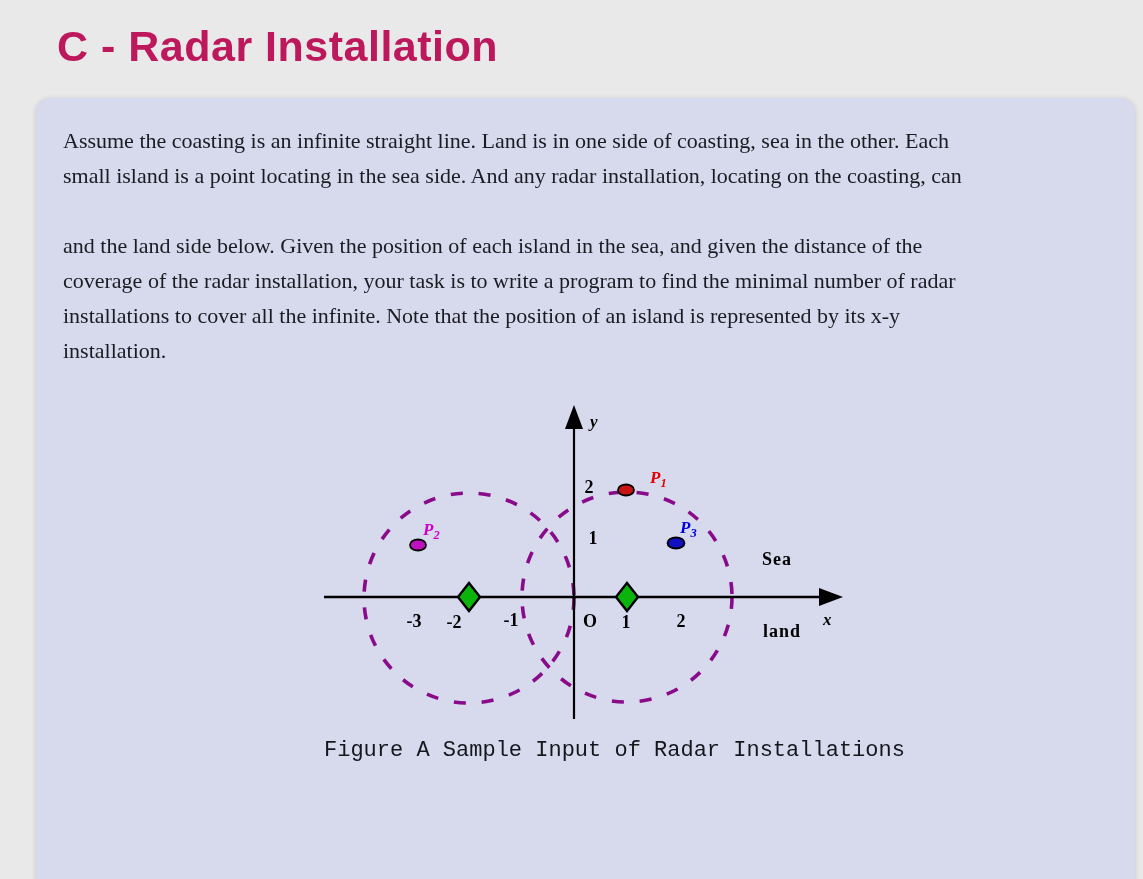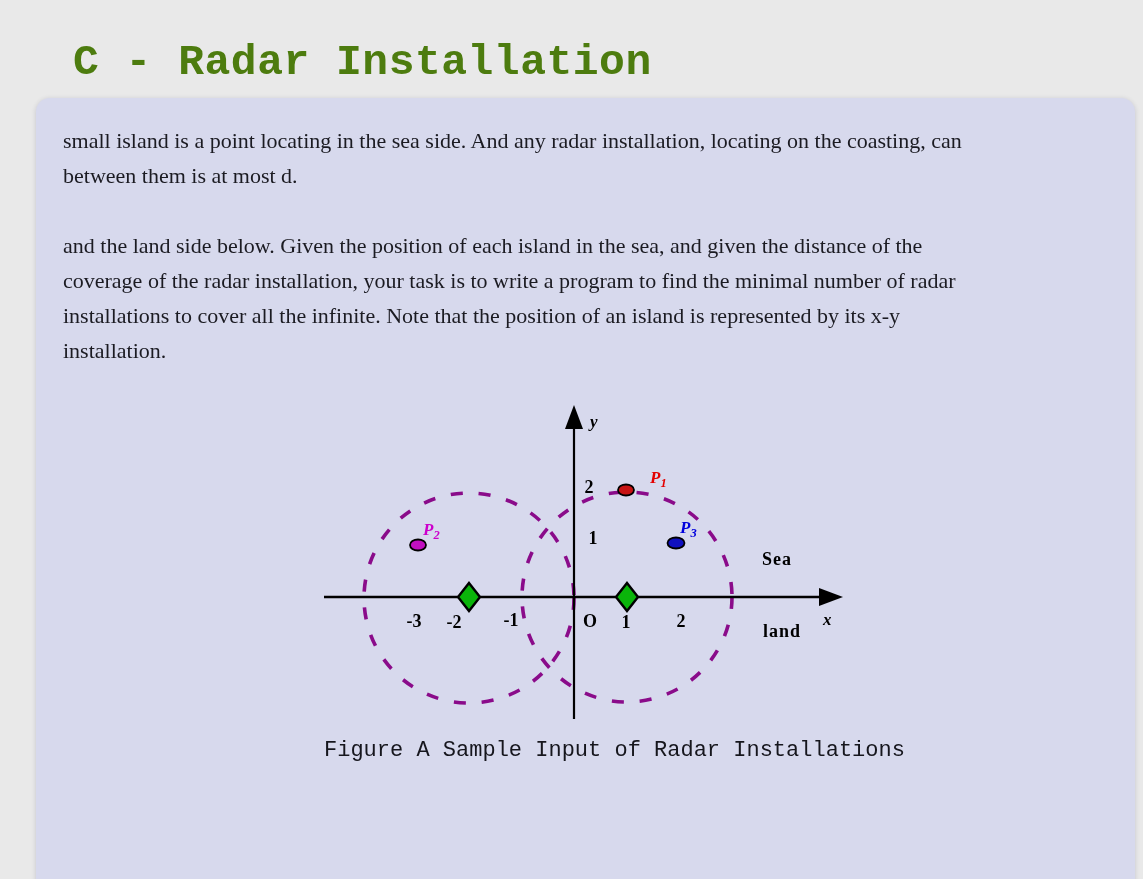--- a/index.html
+++ b/index.html
@@ -4,28 +4,28 @@
 <style>
   html, body {
     margin: 0; padding: 0;
     width: 1143px; height: 879px;
     overflow: hidden;
     background: #e9e9e9;
   }
   .page { width: 1143px; height: 879px; position: relative; }
 
   .title {
-    margin: 16px;
+    margin: 0;
     position: absolute;
     left: 57px; top: 22px;
-    font-family: Liberation Mono, monospace;
+    font-family: Liberation Sans, sans-serif;
     font-size: 43px;
     font-weight: 600;
     letter-spacing: 0.5px;
-    color: #4d7c0f;
+    color: #be185d;
   }
 
   .panel {
     position: absolute;
     left: 36px; top: 98px;
     width: 1099px; height: 820px;
     box-sizing: border-box;
     background: #d7d9ed;
     border-radius: 14px;
     box-shadow: 0 1px 5px rgba(40,40,70,0.18);
@@ -66,22 +66,22 @@
 </head>
 <body>
 
 <div class="page">
 
   <h1 class="title">C - Radar Installation</h1>
 
   <section class="panel">
 
     <div class="para">
+      <div class="line">Assume the coasting is an infinite straight line. Land is in one side of coasting, sea in the other. Each</div>
       <div class="line">small island is a point locating in the sea side. And any radar installation, locating on the coasting, can</div>
-      <div class="line">between them is at most d.</div>
     </div>
 
     <div class="para">
       <div class="line">and the land side below. Given the position of each island in the sea, and given the distance of the</div>
       <div class="line">coverage of the radar installation, your task is to write a program to find the minimal number of radar</div>
       <div class="line">installations to cover all the infinite. Note that the position of an island is represented by its x-y</div>
       <div class="line">installation.</div>
     </div>
 
     <figure class="figure-wrap" style="margin-block:0; margin-inline:auto;">

